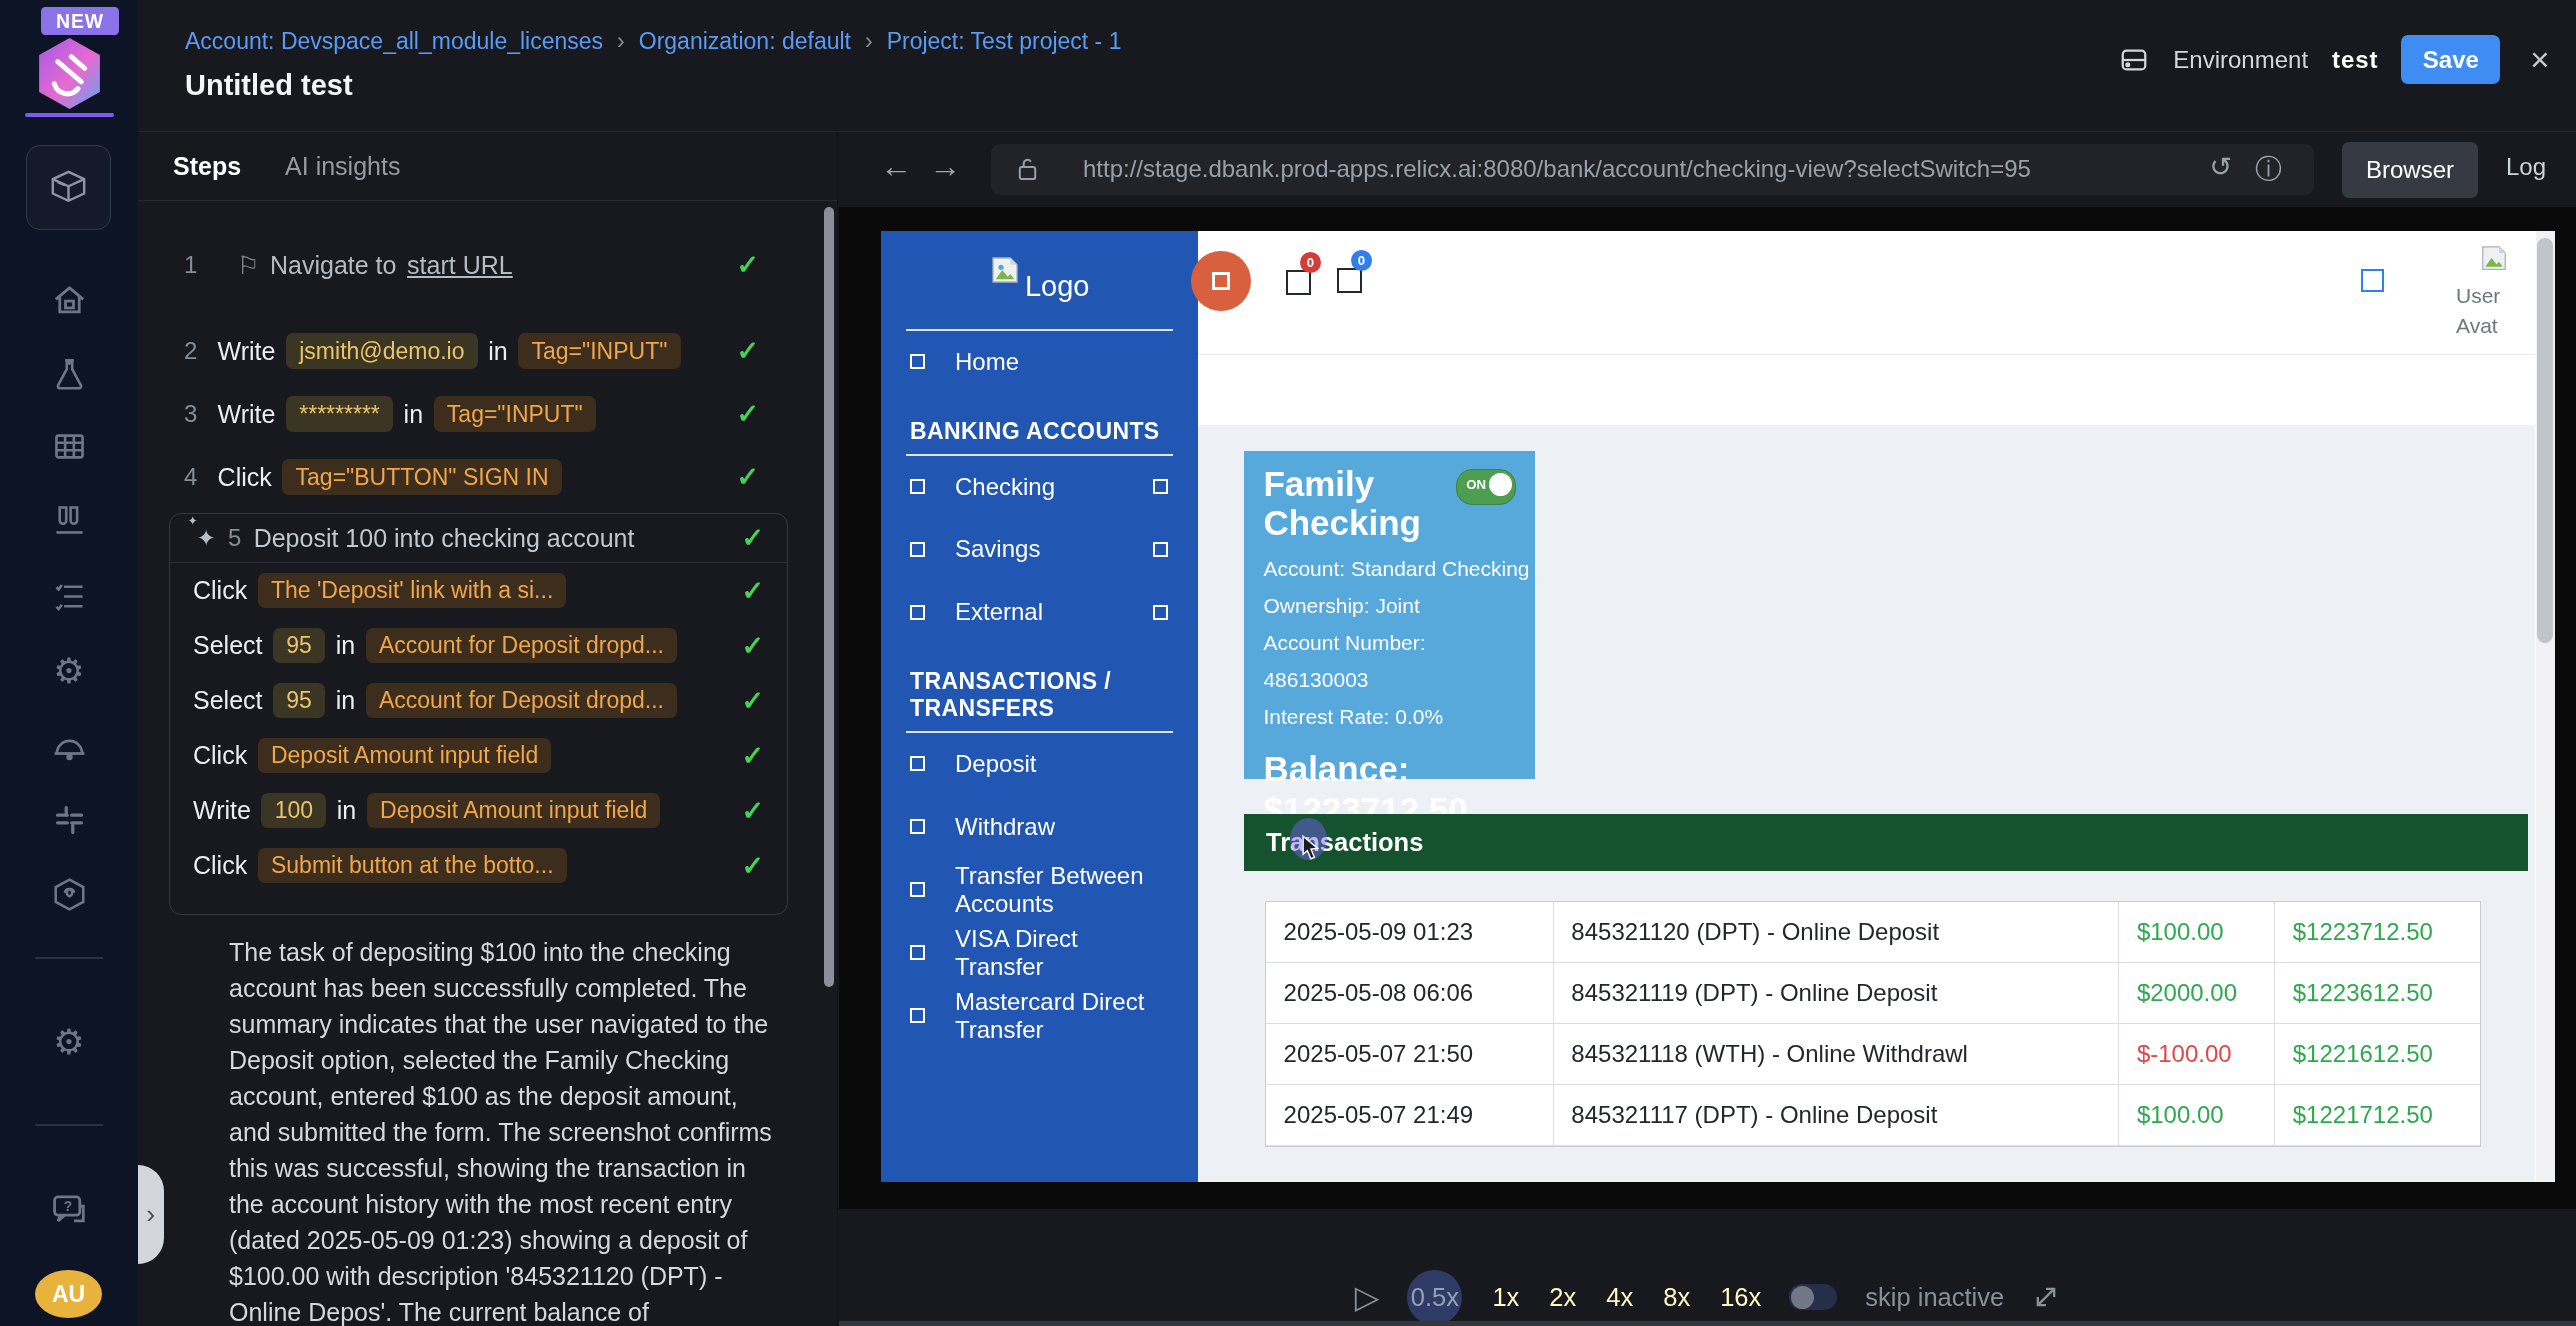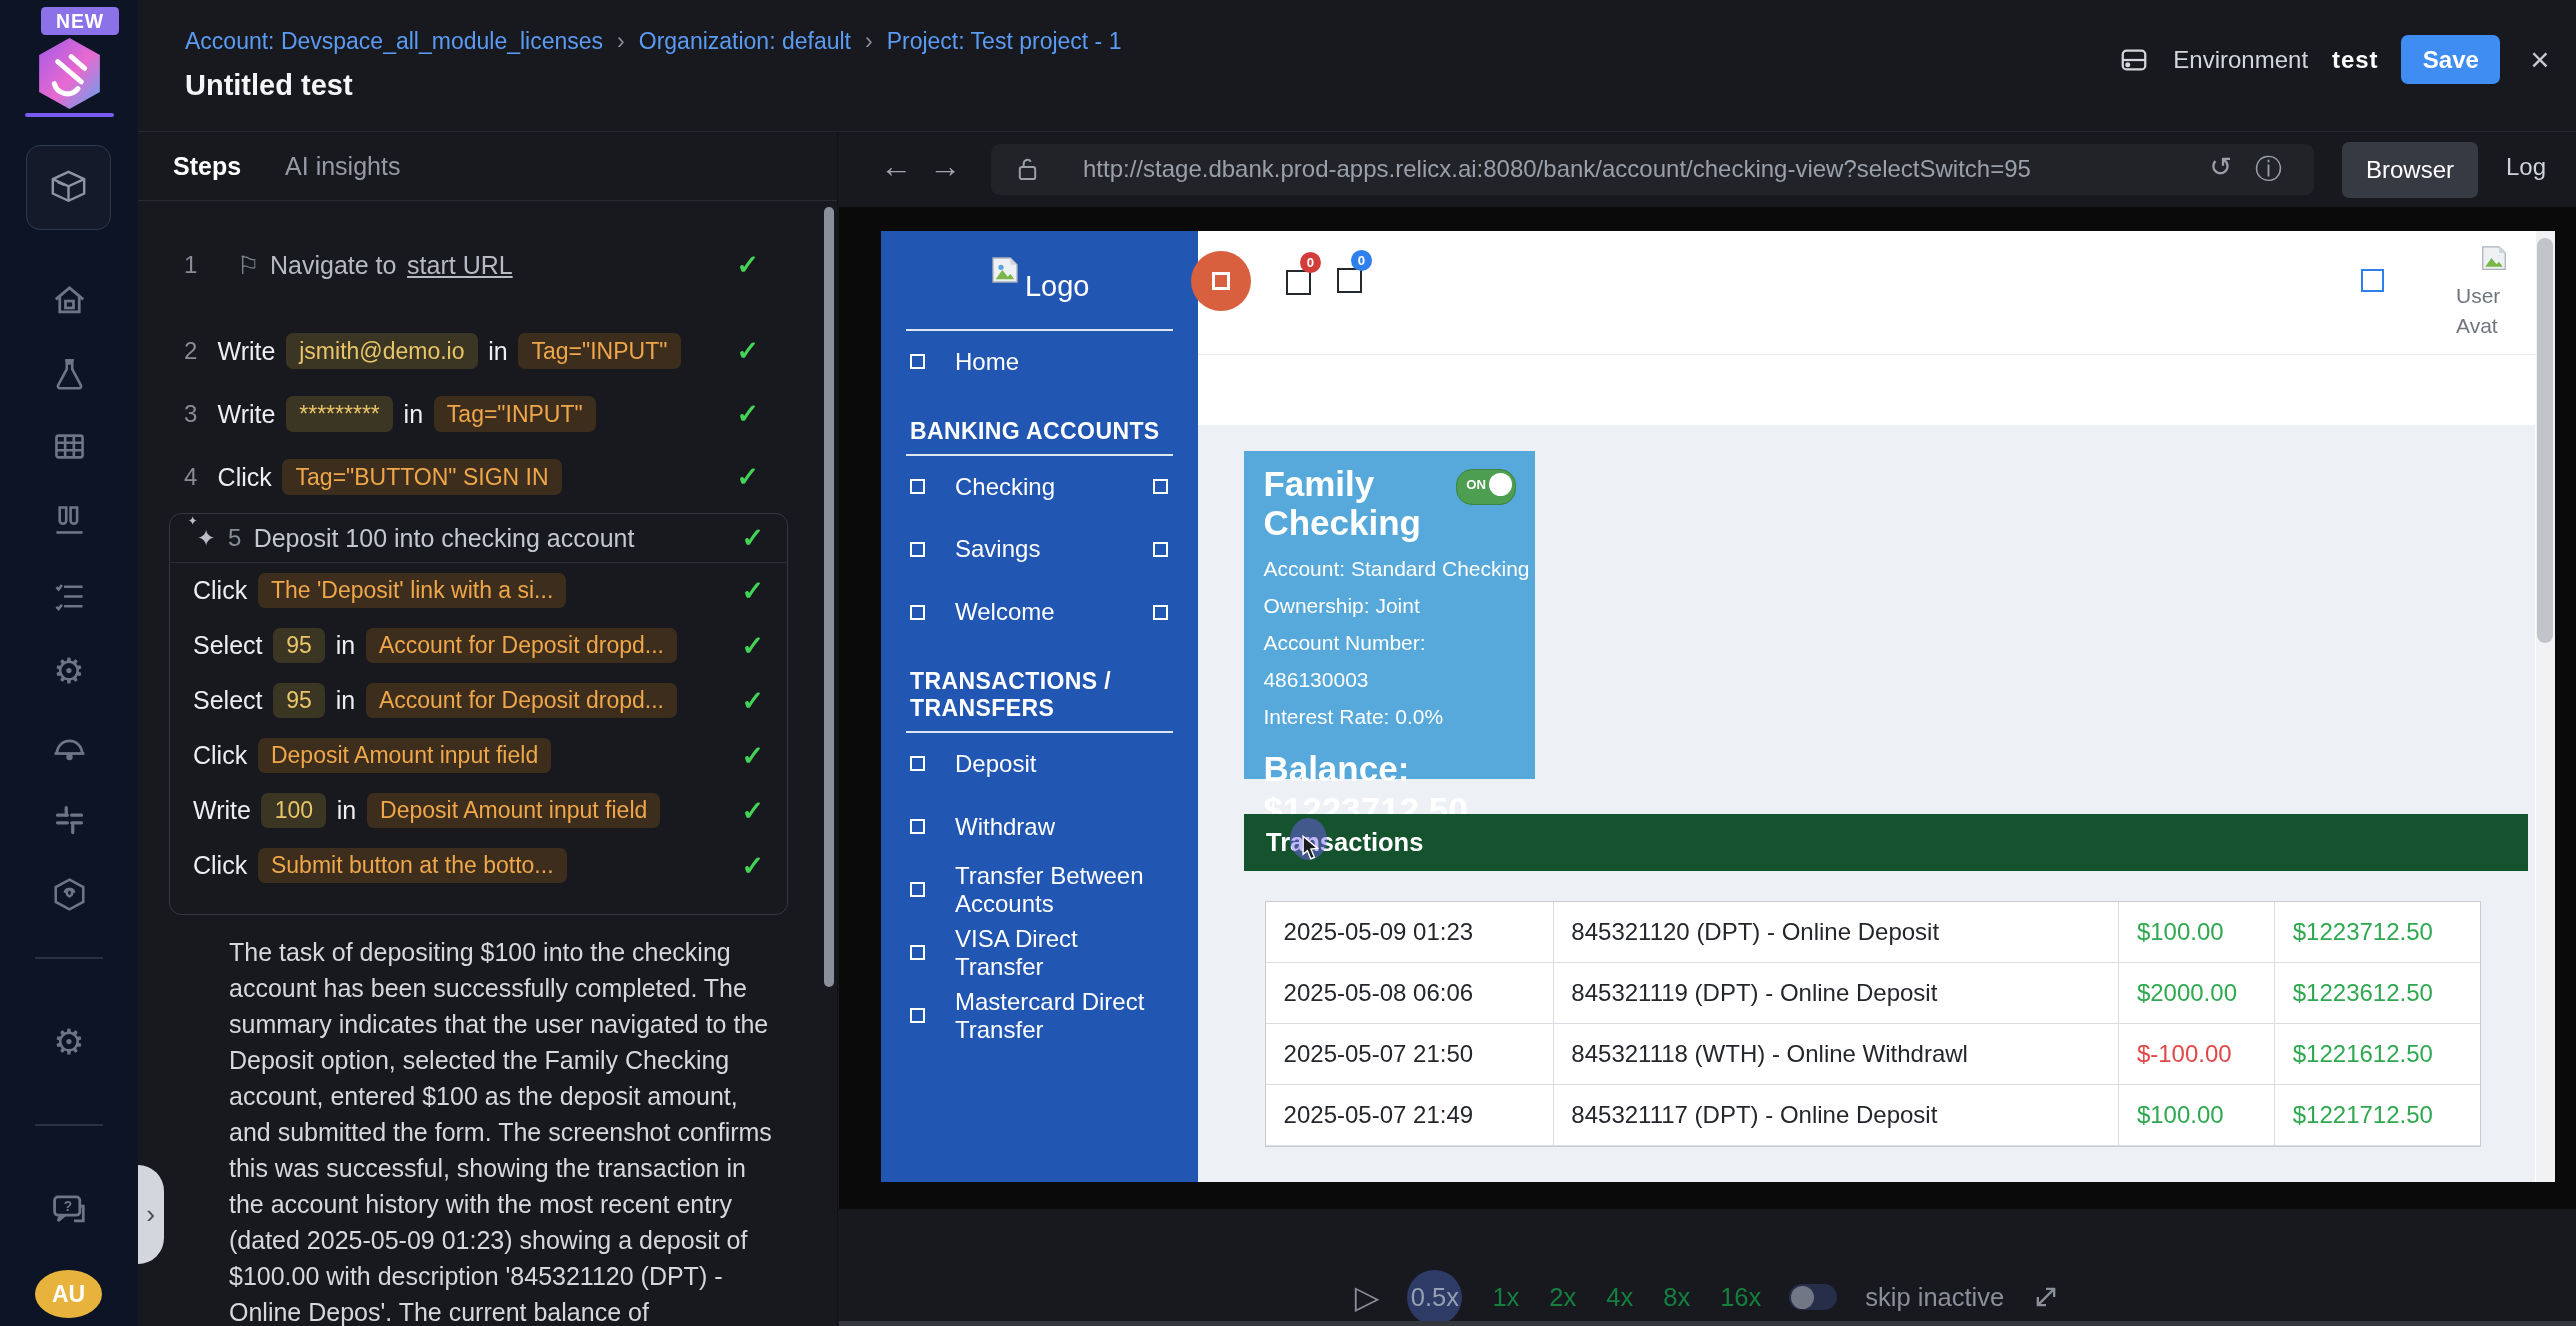--- a/index.html
+++ b/index.html
@@ -128,21 +128,21 @@
 
   
   .scrub-row { position:absolute; left:0; top:1077px; width:100%; height:53px; }
   .scrub-time { position:absolute; left:252px; top:10.6px; color:#e8eaee; font-size:26.4px; }
   .scrub-track { position:absolute; left:377px; top:21px; width:997px; height:12.3px; background:#dde0f4; border-radius:6.2px; }
   .scrub-thumb { position:absolute; left:1361px; top:7px; width:39px; height:39px; border-radius:50%; background:#4150e0; }
   .live-dot { position:absolute; left:1420px; top:18.5px; width:16px; height:16px; border-radius:50%; background:#e15048; }
   .live-lbl { position:absolute; left:1452px; top:10.6px; color:#f0f2f5; font-size:26.4px; }
   .controls-row { position:absolute; left:0; top:1136px; width:100%; height:58px; display:flex; align-items:center; justify-content:center; gap:28px; color:#8b8f99; }
   .play-ic { font-size:32px; color:#8b8f99; }
-  .speed { font-size:25.5px; color:#15803d; }
+  .speed { font-size:25.5px; color:#fef9c3; }
   .speed.active { width:55px; height:55px; border-radius:50%; background:#2d3b66; color:#97a0b2; display:flex; align-items:center; justify-content:center; }
   .skip-toggle { width:48px; height:26.4px; border-radius:13.2px; background:#272e49; position:relative; flex:none; }
   .skip-toggle i { position:absolute; left:1.8px; top:1.8px; width:23px; height:23px; border-radius:50%; background:#717784; }
   .skip-lbl { font-size:25.5px; }
   .pane-bottom { position:absolute; left:0; bottom:0; width:100%; height:6.2px; background:#34383e; }
 </style>
 </head>
 <body>
 
 <div id="app">
@@ -393,21 +393,21 @@
                 <span class="lbl">Checking</span>
                 <span class="wsq right"></span>
               </div>
               <div class="bank-item">
                 <span class="wsq"></span>
                 <span class="lbl">Savings</span>
                 <span class="wsq right"></span>
               </div>
               <div class="bank-item">
                 <span class="wsq"></span>
-                <span class="lbl">Welcome</span>
+                <span class="lbl">External</span>
                 <span class="wsq right"></span>
               </div>
               <div class="bank-head">TRANSACTIONS / TRANSFERS</div>
               <div class="bank-div"></div>
               <div class="bank-item">
                 <span class="wsq"></span>
                 <span class="lbl">Deposit</span>
               </div>
               <div class="bank-item">
                 <span class="wsq"></span>

